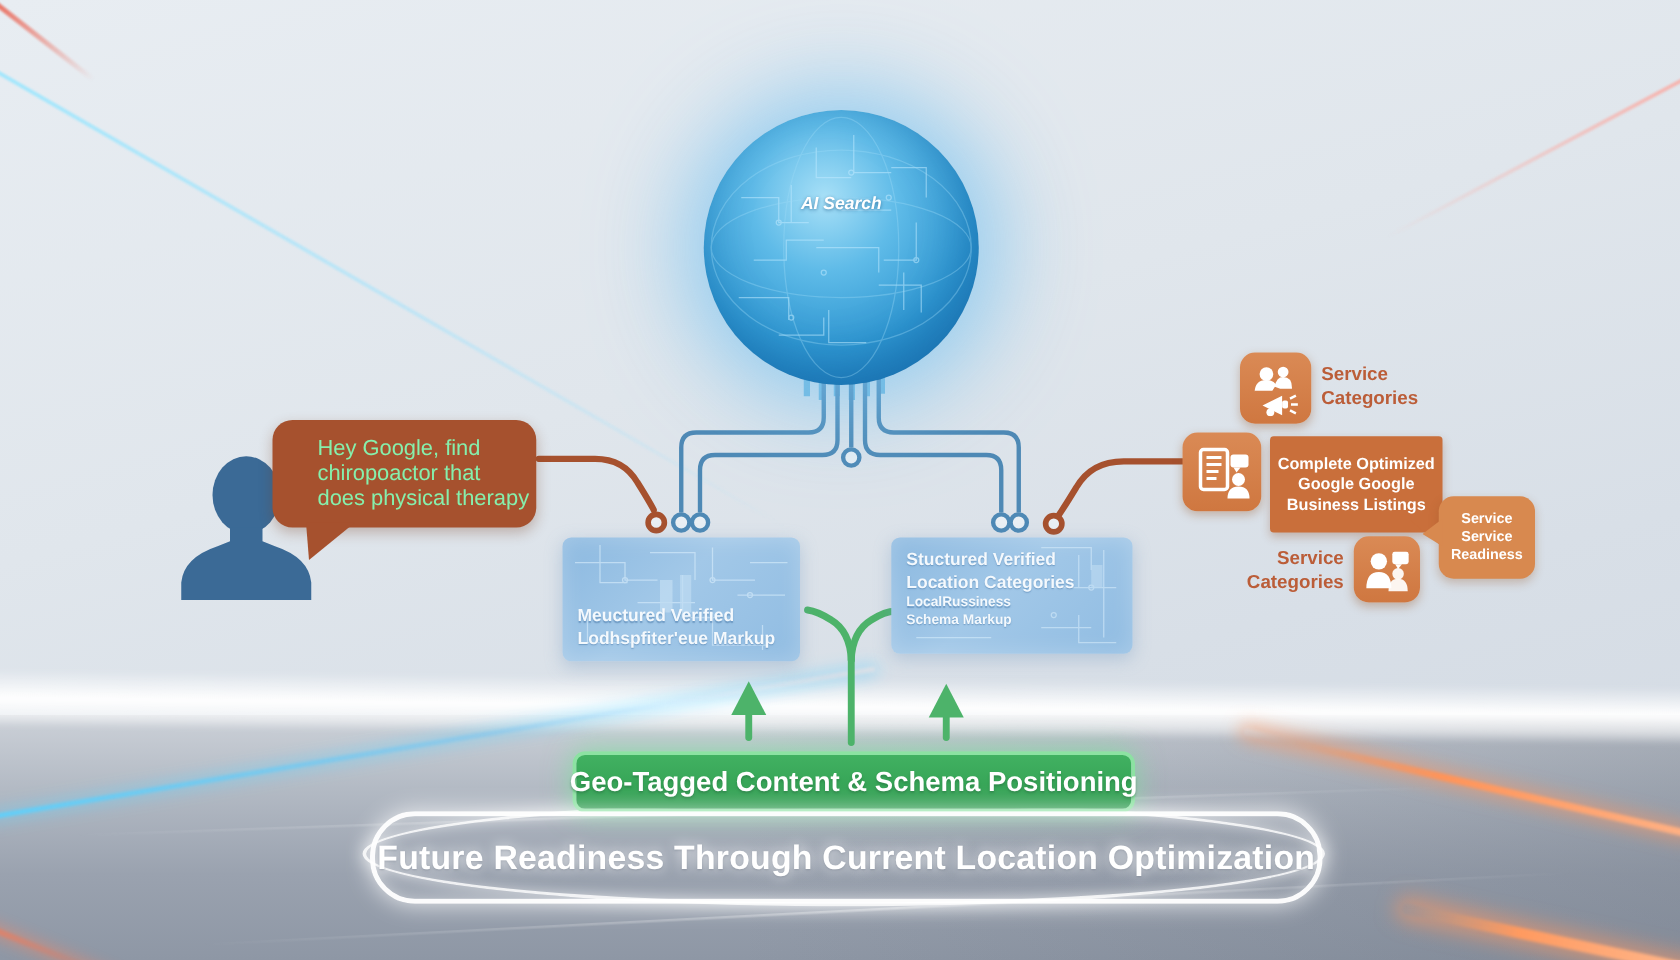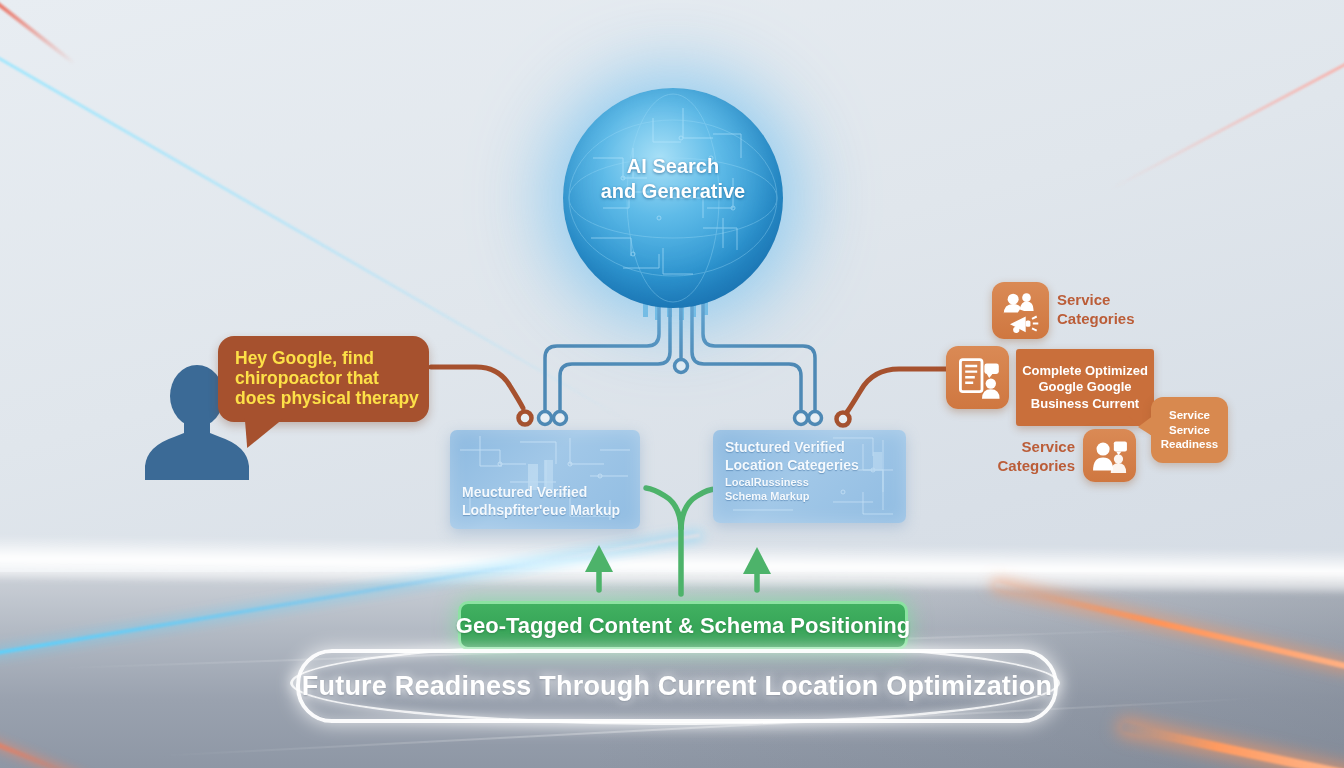--- a/index.html
+++ b/index.html
@@ -50,40 +50,40 @@
     background:linear-gradient(to bottom,#41b161,#2f9c50);border:3px solid #8ce2a2;
     box-shadow:0 0 22px rgba(120,225,155,.75);display:flex;align-items:center;justify-content:center;}
   .green-banner span{color:#fff;font-size:22px;font-weight:bold;text-shadow:0 1px 2px rgba(30,100,55,.45);white-space:nowrap;}
 
   
   .globe{left:563px;top:88px;width:220px;height:220px;border-radius:50%;
     background:radial-gradient(circle at 44% 32%,#a8e0f7 0%,#5fbbe8 30%,#2f97d2 62%,#1f7fc0 85%,#2d8fcd 100%);
     box-shadow:0 0 70px 18px rgba(120,195,240,.75), inset -8px -14px 40px rgba(10,80,140,.35);}
   .globe svg{position:absolute;left:0;top:0;}
   .globe-title{position:absolute;left:0;top:66px;width:100%;text-align:center;color:#fff;
-    font-size:20px;font-weight:bold;line-height:1.25;text-shadow:0 1px 3px rgba(10,70,120,.6);}
+    font-size:14px;font-weight:bold;line-height:1.25;text-shadow:0 1px 3px rgba(10,70,120,.6);font-style:italic;}
   .globe-title span{display:block;}
 
   
   .info-box{border-radius:7px;overflow:hidden;
     background:linear-gradient(135deg,#8cb9e0 0%,#a2c8e8 45%,#90bce2 100%);
     box-shadow:0 4px 14px rgba(110,150,190,.35), inset 0 0 18px rgba(255,255,255,.25);}
   .info-box svg{position:absolute;left:0;top:0;}
   .box-left{left:450px;top:430px;width:190px;height:99px;}
   .box-right{left:713px;top:430px;width:193px;height:93px;}
   .box-text{position:absolute;color:#f4f9fd;font-weight:bold;line-height:1.25;text-shadow:0 1px 1px rgba(60,110,160,.5);}
   .box-text span{display:block;}
   .bt-left{left:12px;bottom:10px;font-size:14px;}
   .bt-right-title{left:12px;top:9px;font-size:14px;}
   .bt-right-sub{left:12px;top:46px;font-size:11px;}
 
   
   .query-bubble{left:218px;top:336px;width:211px;height:86px;background:#a6512e;border-radius:16px;
     box-shadow:0 4px 10px rgba(120,60,30,.3);display:flex;align-items:center;}
-  .query-bubble .txt{padding-left:17px;color:#fde047;font-size:17.5px;font-weight:bold;line-height:1.13;}
+  .query-bubble .txt{padding-left:17px;color:#86efac;font-size:17.5px;font-weight:normal;line-height:1.13;margin-left:19px;}
   .query-bubble .txt span{display:block;white-space:nowrap;}
   .tail-dl{position:absolute;left:26px;bottom:-26px;width:40px;height:30px;background:#a6512e;
     clip-path:polygon(8% 100%,2% 0,100% 0);}
 
   .gbl-bubble{left:1016px;top:349px;width:138px;height:77px;background:#c96f3b;border-radius:3px;
     box-shadow:0 3px 8px rgba(140,70,30,.3);display:flex;align-items:center;justify-content:center;text-align:center;}
   .gbl-bubble .txt{color:#fff;font-size:13px;font-weight:bold;line-height:1.25;}
   .gbl-bubble .txt span{display:block;white-space:nowrap;}
   .tail-dr{position:absolute;right:-8px;bottom:-16px;width:34px;height:26px;background:#c96f3b;
     clip-path:polygon(0 0,100% 0,92% 100%);}
@@ -206,21 +206,21 @@
     <svg width="193" height="93" viewBox="0 0 193 93">
       <g stroke="#d6ecfb" stroke-width="1" fill="none" opacity=".6">
         <path d="M120 8 h40 v18 M150 14 v26 h30 M130 40 h40 v22 M150 62 v22 h30 M120 72 h40 M20 80 h60 M170 10 v70"></path>
         <rect x="160" y="22" width="9" height="18" fill="#cfe7f8" stroke="none" opacity=".7"></rect>
         <circle cx="160" cy="40" r="2"></circle>
           <circle cx="130" cy="62" r="2"></circle>
       </g>
     </svg>
     <div class="box-text bt-right-title">
       <span>Stuctured Verified</span>
-      <span>Location Categeries</span>
+      <span>Location Categories</span>
     </div>
     <div class="box-text bt-right-sub">
       <span>LocalRussiness</span>
       <span>Schema Markup</span>
     </div>
   </div>
 
   <div class="abs globe">
     <svg width="220" height="220" viewBox="0 0 220 220">
       <g stroke="#bfeaff" stroke-width="1" fill="none" opacity=".55">
@@ -233,21 +233,20 @@
           <circle cx="148" cy="70" r="2"></circle>
       </g>
       <g stroke="#9fdcf8" stroke-width="1" fill="none" opacity=".35">
         <ellipse cx="110" cy="110" rx="104" ry="40"></ellipse>
         <ellipse cx="110" cy="110" rx="104" ry="78"></ellipse>
         <ellipse cx="110" cy="110" rx="46" ry="104"></ellipse>
       </g>
     </svg>
     <div class="globe-title">
       <span>AI Search</span>
-      <span>and Generative</span>
     </div>
   </div>
 
   <svg class="abs person" width="138" height="118" viewBox="0 0 138 118">
     <ellipse cx="70" cy="34" rx="27" ry="31" fill="#3b6a96"></ellipse>
     <path d="M18 118 L18 104 Q20 84 47 75 L57 71 L57 60 L83 60 L83 71 L93 75 Q120 84 122 104 L122 118 Z" fill="#3b6a96"></path>
   </svg>
 
   <div class="abs query-bubble">
     <div class="tail-dl"></div>
@@ -283,21 +282,21 @@
       <path d="M41 25 l3 5 l4 -5 z" fill="#fff"></path>
       <circle cx="46" cy="37" r="6.5" fill="#fff"></circle>
       <path d="M35 56 q0 -12 11 -12 q11 0 11 12 z" fill="#fff"></path>
     </svg>
   </div>
   <div class="abs gbl-bubble">
     <div class="tail-dr"></div>
     <div class="txt">
       <span>Complete Optimized</span>
       <span>Google Google</span>
-      <span>Business Current</span>
+      <span>Business Listings</span>
     </div>
   </div>
 
   <div class="abs tile-label label-c">
     <span>Service</span>
     <span>Categories</span>
   </div>
   <div class="abs tile tile-c">
     <svg width="40" height="40" viewBox="0 0 52 52" fill="#fff">
       <circle cx="17" cy="17" r="8.5"></circle>

